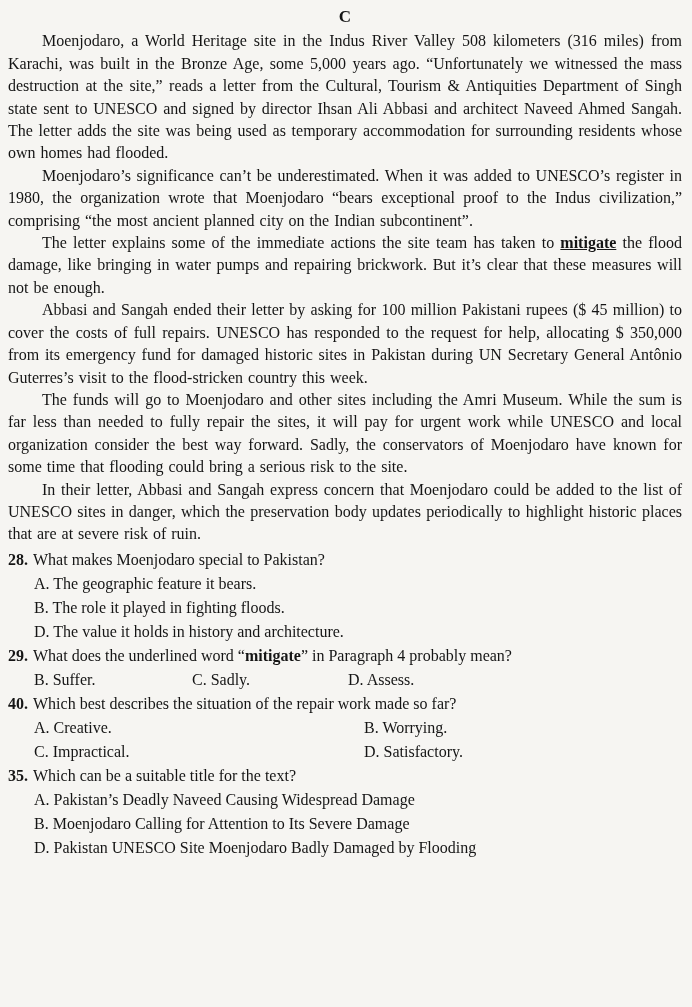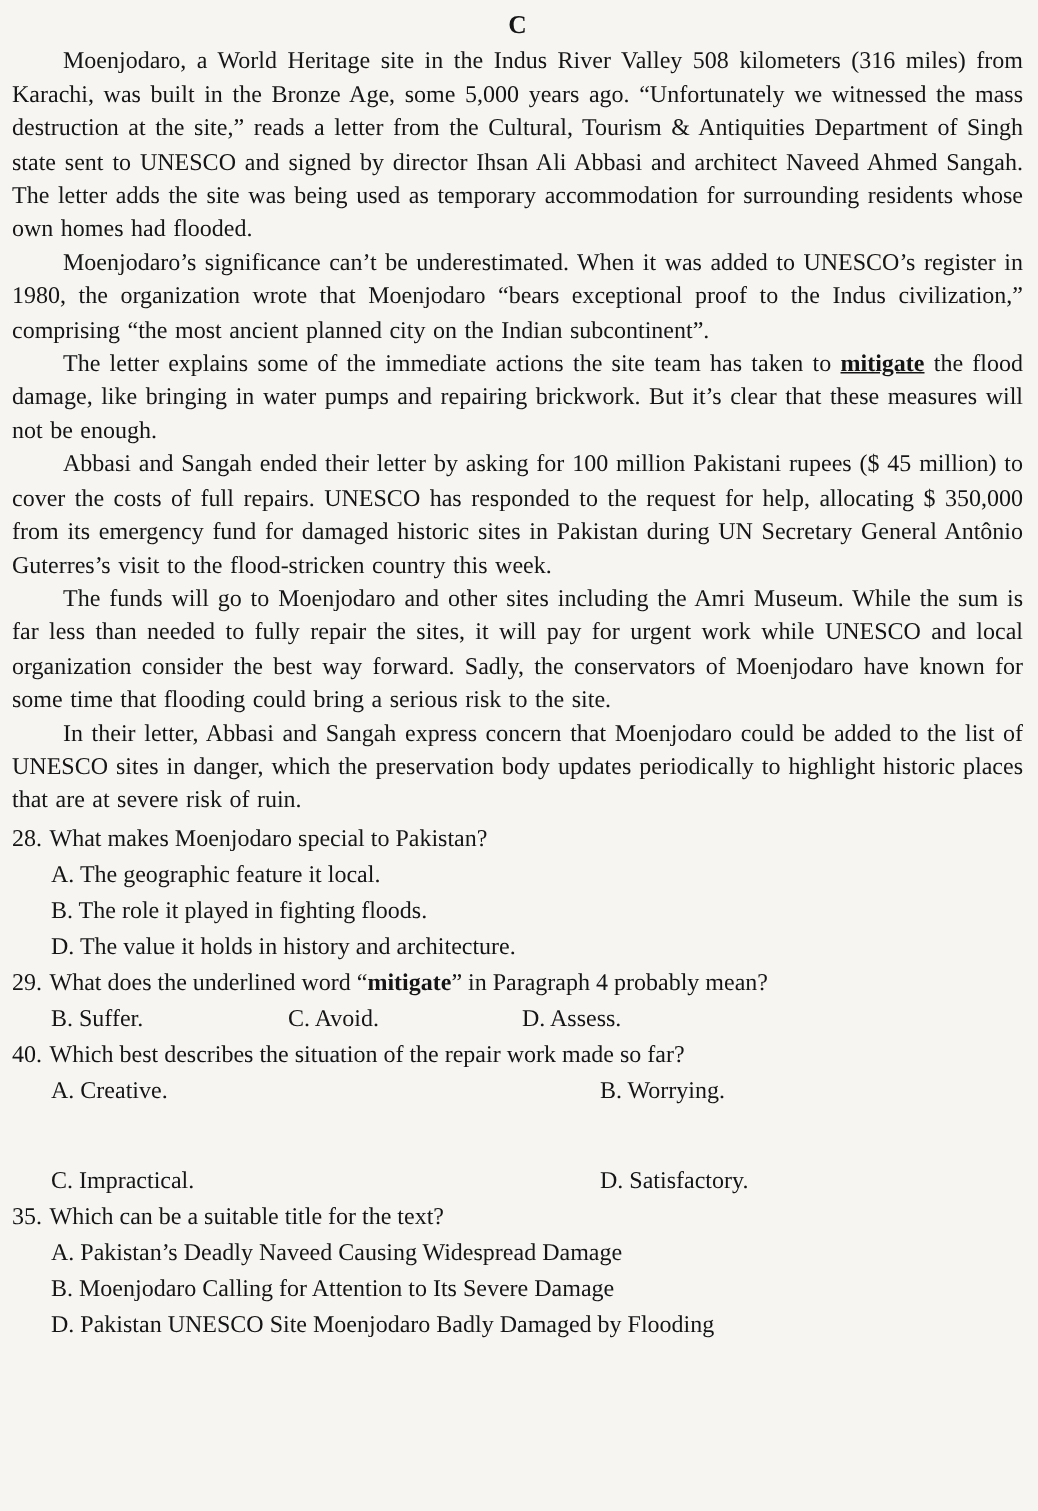--- a/index.html
+++ b/index.html
@@ -38,41 +38,40 @@
     font-weight: bold;
   }
   .questions {
     margin-top: 2px;
   }
   .q-head {
     margin: 0;
     line-height: 24px;
   }
   .q-number {
-    font-weight: normal;
+    font-weight: bold;
     margin-right: 5px;
   }
   .option {
     padding-left: 26px;
     line-height: 24px;
   }
   .options-row {
     display: grid;
     grid-template-columns: 158px 156px 164px auto;
     padding-left: 26px;
     line-height: 24px;
   }
   .options-row .option-cell {
     padding-left: 0;
   }
   .options-two-col {
     display: grid;
     grid-template-columns: 330px auto;
     line-height: 24px;
-    gap: 36px;
   }
   .options-two-col .option {
     padding-left: 26px;
   }
 </style>
 </head>
 <body>
 
 <div class="page">
 
@@ -89,31 +88,31 @@
 
   <p class="body-para">The funds will go to Moenjodaro and other sites including the Amri Museum. While the sum is far less than needed to fully repair the sites, it will pay for urgent work while UNESCO and local organization consider the best way forward. Sadly, the conservators of Moenjodaro have known for some time that flooding could bring a serious risk to the site.</p>
 
   <p class="body-para">In their letter, Abbasi and Sangah express concern that Moenjodaro could be added to the list of UNESCO sites in danger, which the preservation body updates periodically to highlight historic places that are at severe risk of ruin.</p>
 
   <div class="questions">
 
     <div class="question">
       <p class="q-head"><span class="q-number">28.</span><span>What makes Moenjodaro special to Pakistan?</span></p>
       <div class="options-col">
-        <div class="option">A. The geographic feature it local.</div>
+        <div class="option">A. The geographic feature it bears.</div>
         <div class="option">B. The role it played in fighting floods.</div>
         <div class="option">D. The value it holds in history and architecture.</div>
       </div>
     </div>
 
     <div class="question">
       <p class="q-head"><span class="q-number">29.</span><span>What does the underlined word “</span><span class="bword">mitigate</span><span>” in Paragraph 4 probably mean?</span></p>
       <div class="options-row">
         <div class="option option-cell">B. Suffer.</div>
-        <div class="option option-cell">C. Avoid.</div>
+        <div class="option option-cell">C. Sadly.</div>
         <div class="option option-cell">D. Assess.</div>
       </div>
     </div>
 
     <div class="question">
       <p class="q-head"><span class="q-number">40.</span><span>Which best describes the situation of the repair work made so far?</span></p>
       <div class="options-two-col">
         <div class="option">A. Creative.</div>
         <div class="option">B. Worrying.</div>
         <div class="option">C. Impractical.</div>

